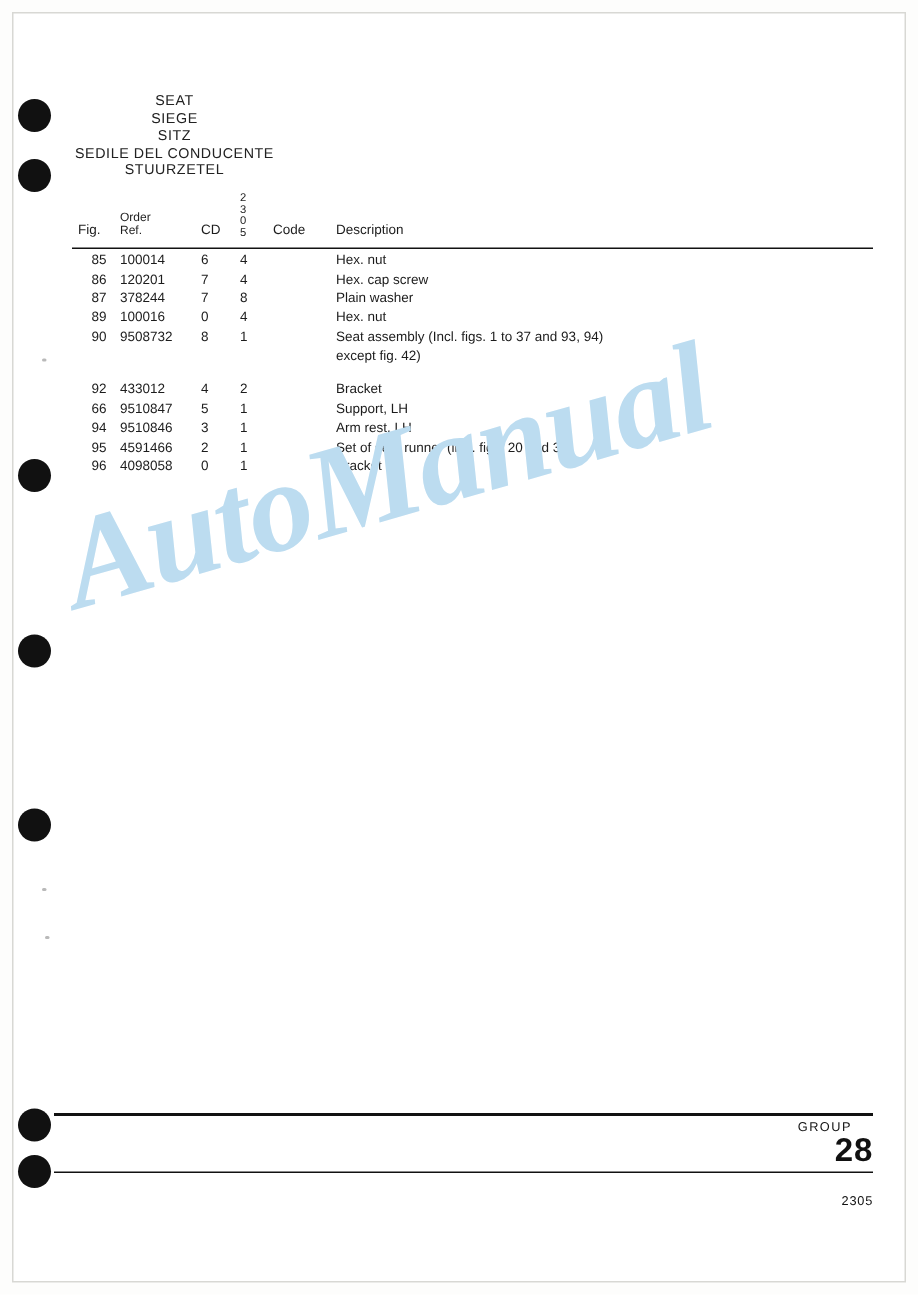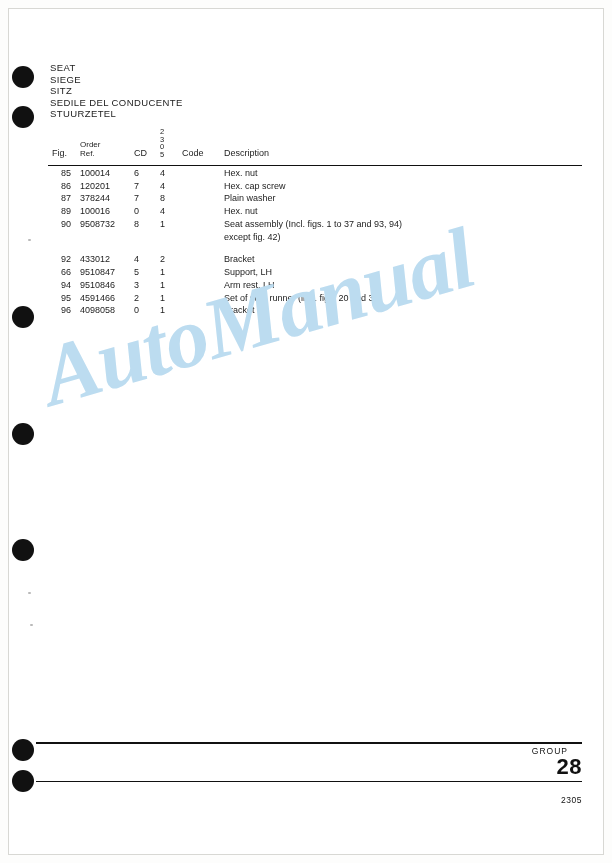--- a/index.html
+++ b/index.html
@@ -45,20 +45,21 @@
 
   
   .titles {
     position: absolute;
     left: 50px;
     top: 62px;
     line-height: 11.5px;
     font-size: 9.5px;
     letter-spacing: 0.4px;
     color: #222;
+    text-align: center;
   }
   .titles div { white-space: nowrap; }
 
   
   .table-wrap {
     position: absolute;
     left: 48px;
     top: 128px;
     width: 534px;
   }

